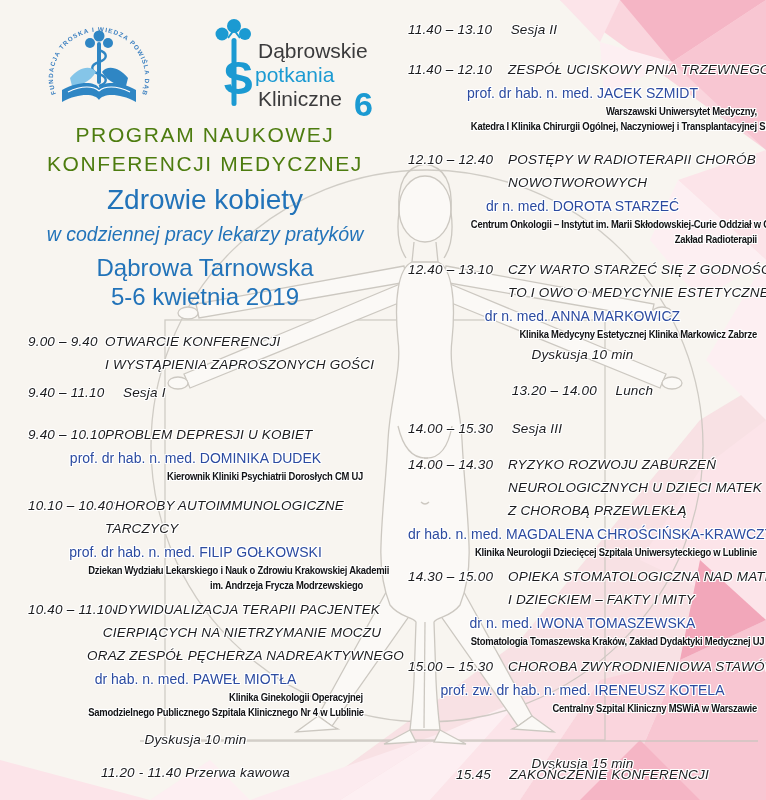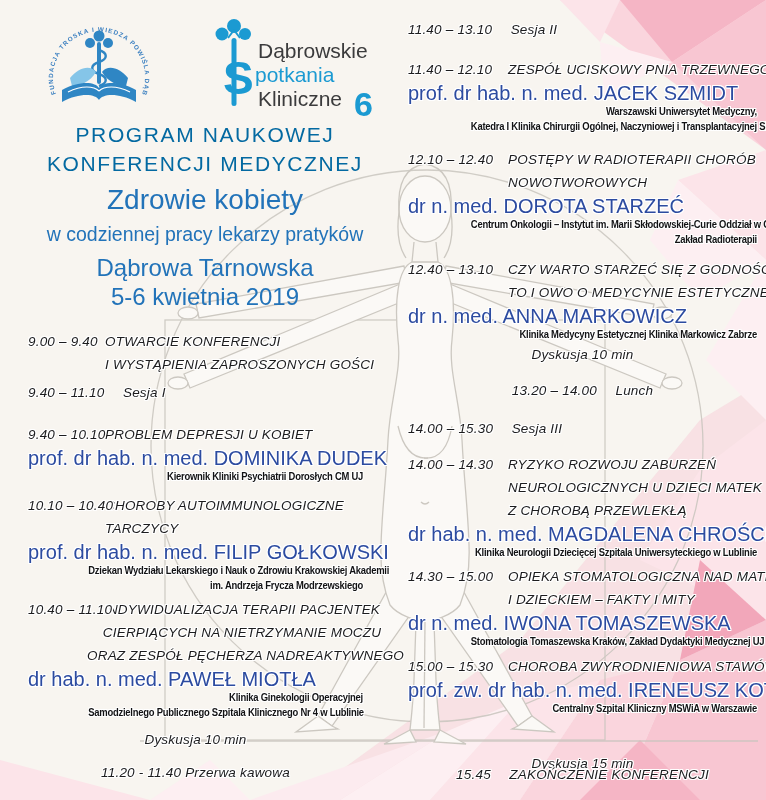--- a/index.html
+++ b/index.html
@@ -6,37 +6,37 @@
   .canvas{
     position:relative;width:766px;height:800px;overflow:hidden;
     background:#f8f5f0;
     font-family:"Liberation Sans",sans-serif;
   }
   .bg{position:absolute;left:0;top:0;width:766px;height:800px;}
   .abs{position:absolute;}
 
   
   .h-block{position:absolute;left:5px;width:400px;text-align:center;}
-  .h-title{color:#0369a1;font-size:21px;letter-spacing:1.6px;line-height:29px;font-weight:400;}
+  .h-title{color:#4d7c0f;font-size:21px;letter-spacing:1.6px;line-height:29px;font-weight:400;}
   .h-theme1{color:#2273b9;font-size:28px;line-height:32px;}
-  .h-theme2{color:#2273b9;font-size:19.5px;line-height:24px;}
+  .h-theme2{color:#2273b9;font-size:19.5px;line-height:24px;font-style:italic;}
   .h-city{color:#2273b9;font-size:24px;line-height:28px;}
   .h-dates{color:#2273b9;font-size:24px;line-height:28px;}
 
   
   .col-l{left:28px;width:335px;}
   .col-r{left:408px;width:349px;}
   .talk{position:absolute;}
   .talk .time{position:absolute;left:0;top:0;}
   .time,.tl,.slabel,.note{font-size:13.5px;color:#1c1c1e;letter-spacing:.2px;line-height:23px;font-style:italic;}
   .tl{white-space:nowrap;}
   .titles{margin-left:77px;}
   .col-r .titles{margin-left:100px;}
   .titles.t-center{margin-left:59px;width:310px;text-align:center;}
-  .speaker{display:block;text-align:left;color:#2c4ba0;font-size:20px;line-height:19px;margin-top:3px;white-space:nowrap;}
+  .speaker{display:block;text-align:center;color:#2c4ba0;font-size:14px;line-height:19px;margin-top:3px;white-space:nowrap;}
   .affils{margin-top:1px;}
   .af{font-weight:bold;font-size:11.5px;line-height:15px;color:#121214;letter-spacing:-.3px;
       white-space:nowrap;text-align:right;transform:scaleX(.82);transform-origin:100% 50%;}
   .session{position:absolute;}
   .slabel{margin-left:14px;}
   .session.centered{text-align:center;}
   .note{position:absolute;text-align:center;}
   .outline{text-shadow:1px 0 0 #fff,-1px 0 0 #fff,0 1px 0 #fff,0 -1px 0 #fff,
            1px 1px 0 #fff,-1px -1px 0 #fff,1px -1px 0 #fff,-1px 1px 0 #fff;}
 </style>

